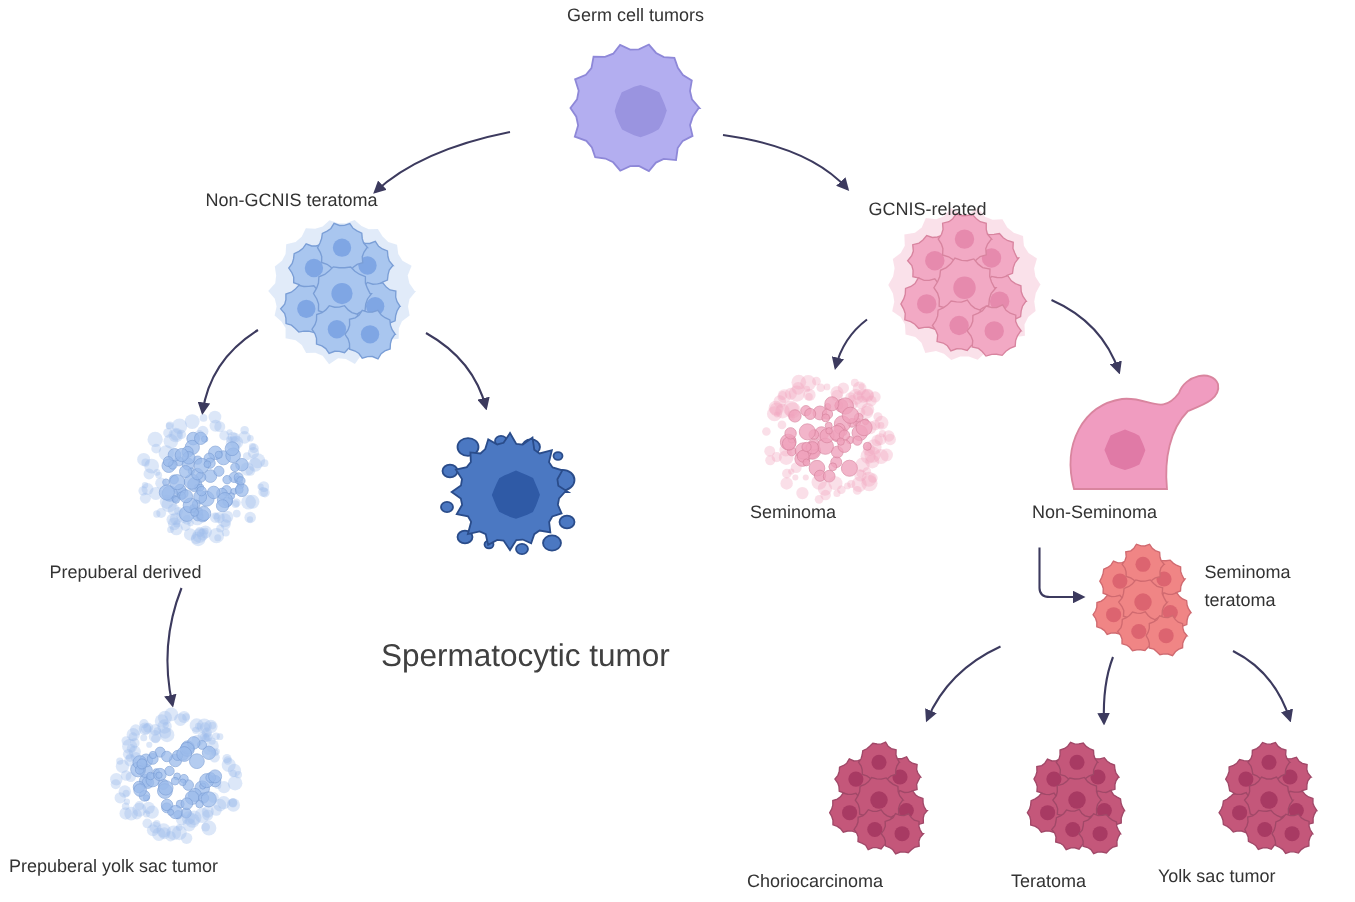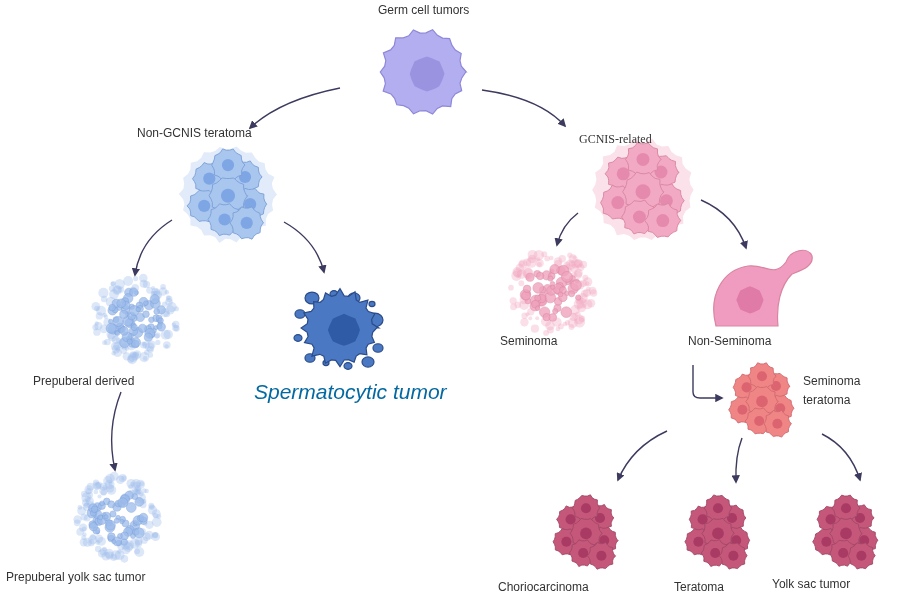--- a/index.html
+++ b/index.html
@@ -1,20 +1,20 @@
 <!DOCTYPE html>
 <html><head>
 <meta charset="utf-8">
 <style>
   html, body { margin:0; padding:0; background:#ffffff; }
   body { width:903px; height:601px; position:relative; overflow:hidden;
          font-family:"Liberation Sans", sans-serif; color:#2b2b2b; }
   #canvas { position:absolute; left:0; top:0; width:903px; height:601px; }
   .lbl { position:absolute; font-size:12px; white-space:nowrap; color:#333; }
-  .lbl.big { font-size:21px; font-style:italic; color:#0369a1; }
+  .lbl.big { font-size:21px; color:#404040;margin-top:46px; }
 </style>
 </head>
 <body>
 
 <svg id="canvas" viewBox="0 0 903 601" xmlns="http://www.w3.org/2000/svg">
   <defs>
     <marker id="ah" viewBox="0 0 10 10" refX="8" refY="5" markerWidth="6" markerHeight="6" orient="auto">
       <path d="M0,0 L10,5 L0,10 z" fill="#3c3a5e"></path>
     </marker>
   </defs>
@@ -660,21 +660,21 @@
         <path d="M857.4,553.0L855.3,555.6L854.5,558.0L854.1,560.9L851.4,562.1L849.4,563.7L847.5,566.2L844.5,565.1L841.9,565.3L838.9,566.3L837.1,563.6L834.9,562.2L832.3,560.9L832.1,558.0L831.1,555.6L829.9,553.0L831.3,550.5L832.0,548.0L831.8,544.7L835.0,543.9L837.1,542.5L839.1,540.3L841.9,540.7L844.5,540.8L847.3,540.2L849.3,542.4L851.5,543.8L854.3,545.0L854.4,548.0L855.2,550.5L856.8,553.0Z" fill="#c4577a" stroke="#a14868" stroke-width="0.9"></path>
         <circle cx="843.2" cy="553" r="5.04" fill="#a83a63"></circle>
         <path d="M874.9,555.8L873.3,558.3L872.6,560.8L872.6,564.0L869.6,564.9L867.5,566.4L865.6,568.7L862.7,567.9L860.1,567.9L857.1,569.0L855.3,566.4L853.2,565.0L850.5,563.7L850.2,560.8L849.5,558.3L848.0,555.8L849.5,553.3L850.2,550.8L850.6,547.9L853.2,546.7L855.2,545.1L857.2,542.8L860.1,543.7L862.7,543.7L865.6,542.8L867.5,545.2L869.7,546.6L872.7,547.6L872.7,550.8L873.5,553.2L875.2,555.8Z" fill="#c4577a" stroke="#a14868" stroke-width="0.9"></path>
         <circle cx="861.4" cy="555.8" r="5.04" fill="#a83a63"></circle>
       </g>
     </g>
 </svg>
 
 <div class="lbl" style="left:378px;top:3px;">Germ cell tumors</div>
 <div class="lbl" style="left:137px;top:126px;">Non-GCNIS teratoma</div>
-<div class="lbl" style="left:579px;top:132px;font-family:Liberation Serif, serif;">GCNIS-related</div>
+<div class="lbl" style="left:579px;top:132px;">GCNIS-related</div>
 <div class="lbl" style="left:33px;top:374px;">Prepuberal derived</div>
 <div class="lbl big" style="left:254px;top:380px;">Spermatocytic tumor</div>
 <div class="lbl" style="left:500px;top:334px;">Seminoma</div>
 <div class="lbl" style="left:688px;top:334px;">Non-Seminoma</div>
 <div class="lbl" style="left:803px;top:374px;">Seminoma</div>
 <div class="lbl" style="left:803px;top:393px;">teratoma</div>
 <div class="lbl" style="left:6px;top:570px;">Prepuberal yolk sac tumor</div>
 <div class="lbl" style="left:498px;top:580px;">Choriocarcinoma</div>
 <div class="lbl" style="left:674px;top:580px;">Teratoma</div>
 <div class="lbl" style="left:772px;top:577px;">Yolk sac tumor</div>

